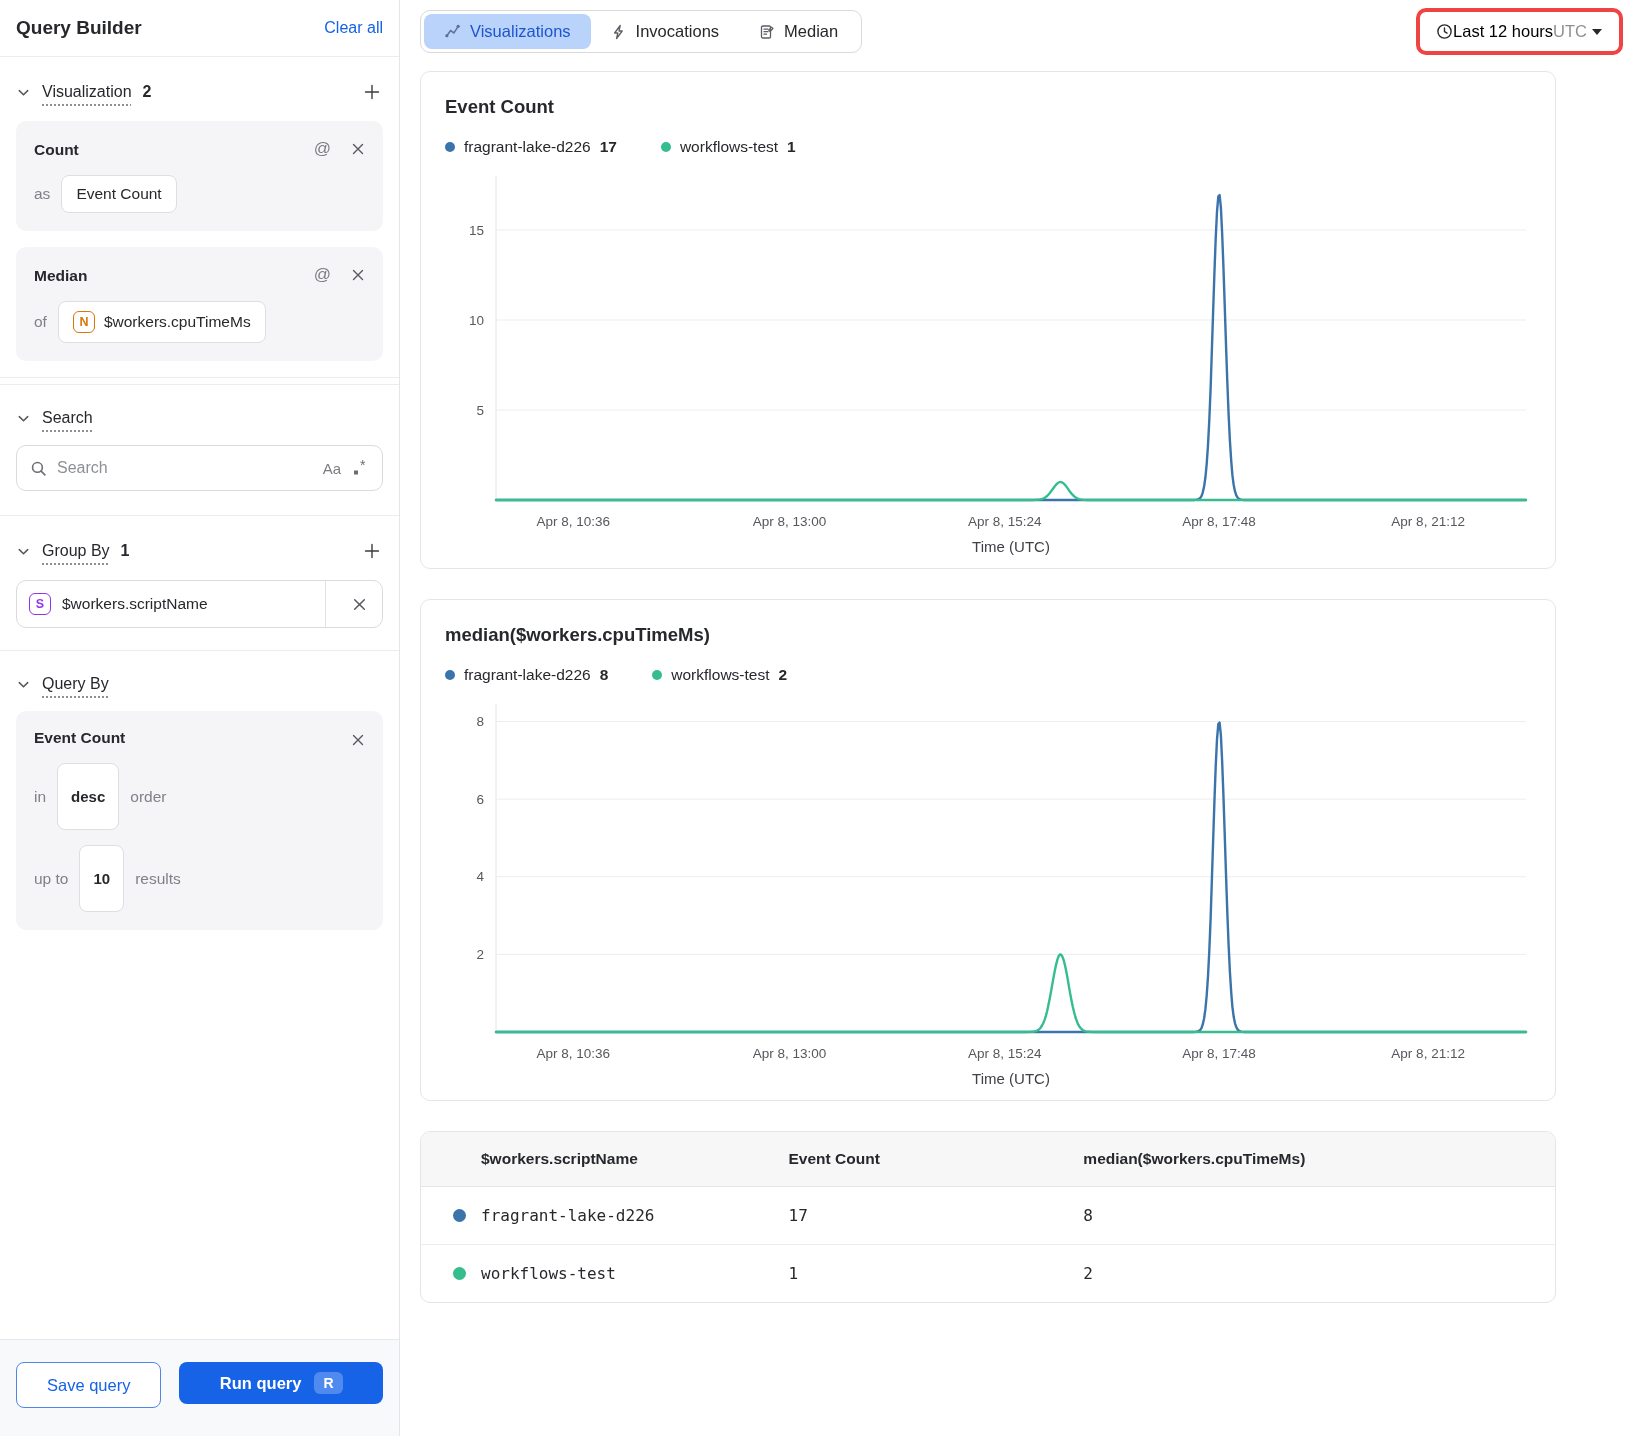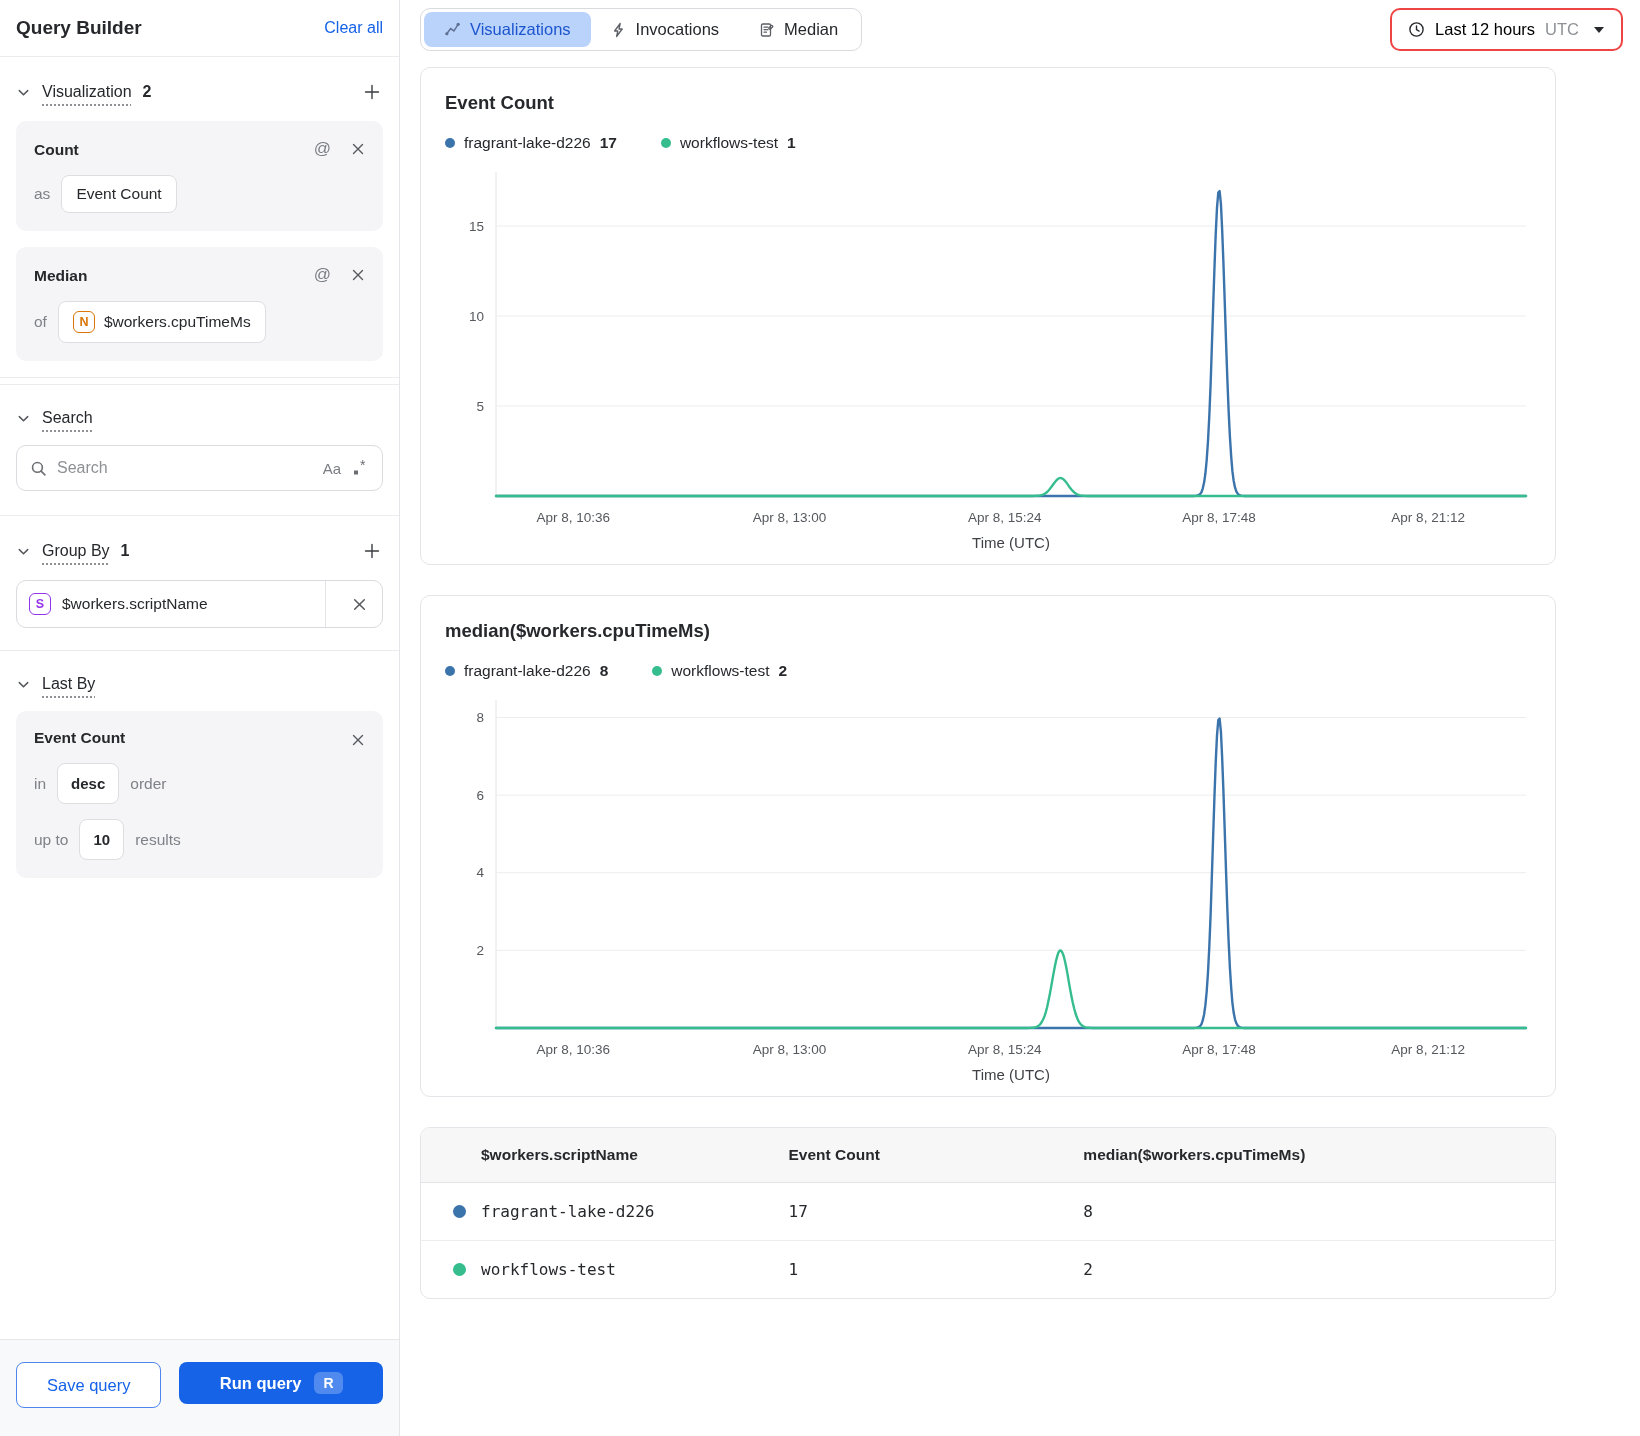--- a/index.html
+++ b/index.html
@@ -41,36 +41,36 @@
   .sb-search-icon { color:#6b6e73; display:flex; }
   .matchcase { color:#7a7d83; font-size:15px; cursor:pointer; background:none; border:none; }
   .regex-btn { background:none; border:none; cursor:pointer; display:flex; }
 
   .group-row { display:flex; align-items:center; gap:11px; border:1px solid #d9dbdf; border-radius:10px; height:48px; padding-left:12px; margin:2px 0 22px; overflow:hidden; }
   .group-row .val { flex:1; font-size:15.5px; }
   .group-sep { width:1px; align-self:stretch; background:#e2e3e6; }
   .group-x { padding:0 15px; align-self:stretch; display:flex; align-items:center; }
 
   .order-card .row2 { margin-top:15px; }
-  .mini-chip { background:#fff; border:1px solid #dcdee2; border-radius:8px; padding:11px 13px; font-size:15px; font-weight:600; cursor:pointer; }
+  .mini-chip { background:#fff; border:1px solid #dcdee2; border-radius:8px; padding:24px 13px; font-size:15px; font-weight:600; cursor:pointer; }
 
   .sb-footer { border-top:1px solid #e7e8ea; background:#f8f9fa; padding:22px 16px 28px; display:flex; gap:18px; }
   .btn-outline { flex:1; height:46px; background:#fff; border:1px solid #4d86ec; border-radius:8px; color:#1663e8; font-size:16.5px; font-family:"Liberation Sans",sans-serif; cursor:pointer; }
   .btn-primary { flex:1.42; height:42px; background:#1663e8; border:none; border-radius:8px; color:#fff; font-size:16.5px; font-weight:600; font-family:"Liberation Sans",sans-serif; display:flex; align-items:center; justify-content:center; gap:13px; cursor:pointer; }
   .kbd { background:rgba(255,255,255,.25); border-radius:6px; padding:3px 9px; font-size:14px; font-weight:600; }
 
   
   .main { flex:1; display:flex; flex-direction:column; padding:8px 17px 0 20px; overflow:hidden; background:#fff; }
   .topbar { display:flex; align-items:center; justify-content:space-between; margin-bottom:16px; }
   .tabs { display:flex; border:1px solid #d9dadd; border-radius:10px; padding:3px; background:#fff; }
   .tab { display:flex; align-items:center; gap:9px; padding:8px 20px; font-size:16.5px; color:#26282c; border-radius:8px; cursor:pointer; background:none; border:none; font-family:"Liberation Sans",sans-serif; }
   .tab .t-icon { color:#5b5e64; display:flex; }
   .tab.selected { background:#b9d3fa; color:#1d55cf; }
   .tab.selected .t-icon { color:#5f6f92; }
-  .time-btn { display:flex; align-items:center; gap:10px; border:2px solid #ef4444; border-radius:10px; padding:10px 16px; font-size:16.5px; background:#fff; cursor:pointer; font-family:"Liberation Sans",sans-serif; }
+  .time-btn { display:flex; align-items:center; border:4px solid #ef4444; border-radius:10px; padding:10px 16px; font-size:16.5px; background:#fff; cursor:pointer; font-family:"Liberation Sans",sans-serif; }
   .tz { color:#8d9095; }
   .caret { display:flex; margin-left:4px; }
 
   .cards { padding-right:67px; }
   .chart-card { border:1px solid #e4e5e8; border-radius:10px; padding:24px 24px 8px; margin-bottom:30px; background:#fff; }
   .chart-title { font-size:18.5px; font-weight:700; margin-bottom:20px; }
   .legend { display:flex; gap:44px; margin-bottom:4px; font-size:15.5px; }
   .legend-item { display:flex; align-items:center; gap:9px; cursor:pointer; }
   .legend-dot { width:10px; height:10px; border-radius:50%; }
   .legend-val { font-weight:700; }
@@ -218,21 +218,21 @@
       </div>
 
       <div class="divider"></div>
 
       <div class="sec-head">
         <span class="chev">
             <svg width="15" height="15" viewBox="0 0 16 16">
               <path d="M3.5 6l4.5 4.5L12.5 6" stroke="currentColor" fill="none" stroke-width="1.6" stroke-linecap="round" stroke-linejoin="round"></path>
             </svg>
           </span>
-        <span class="sec-title">Last By</span>
+        <span class="sec-title">Query By</span>
       </div>
 
       <div class="card order-card">
         <div class="card-head">
           <span>Event Count</span>
           <span class="card-icons">
             <button class="x-icon">
                 <svg width="14" height="14" viewBox="0 0 14 14">
                   <path d="M2.5 2.5l9 9M11.5 2.5l-9 9" stroke="currentColor" stroke-width="1.4" stroke-linecap="round"></path>
                 </svg>

